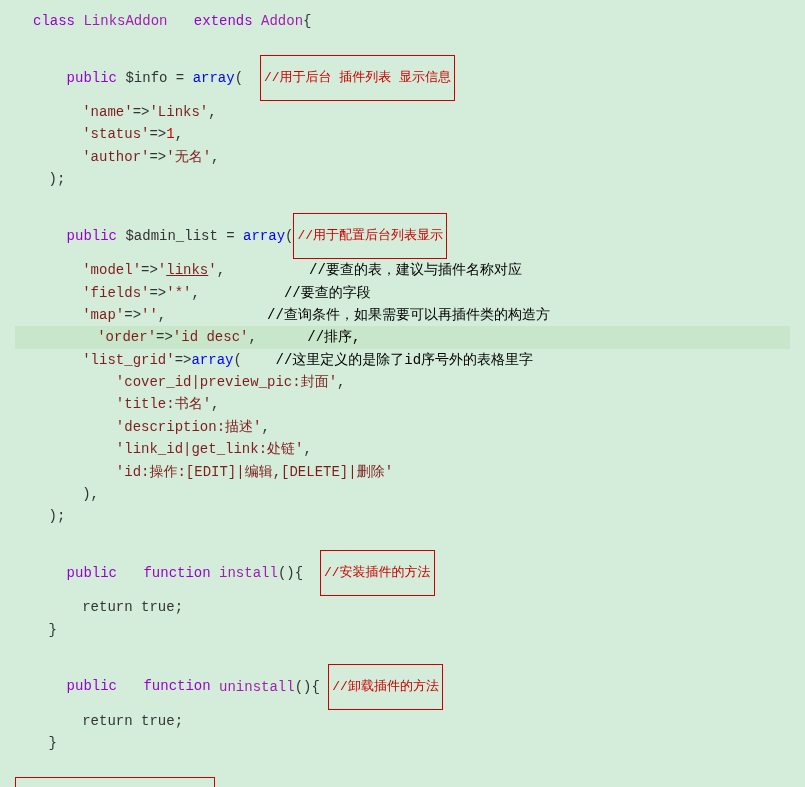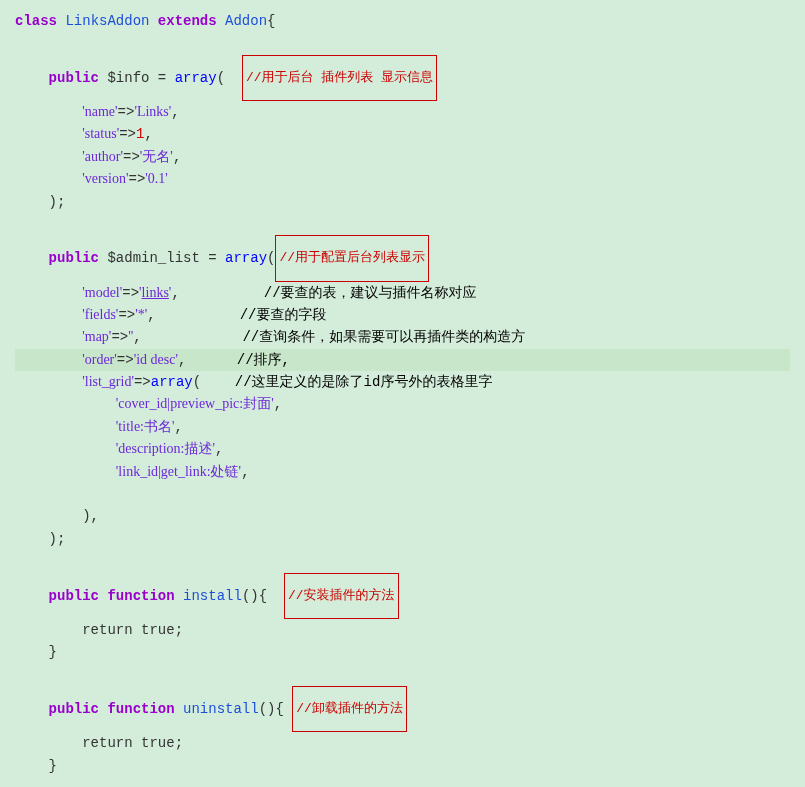--- a/index.html
+++ b/index.html
@@ -18,40 +18,41 @@
       color: #333;
       width: 805px;
       min-height: 787px;
       position: relative;
     }
     .line {
       white-space: pre;
       display: block;
       min-height: 1.6em;
     }
-    .kw-purple { color: #9900cc; font-weight: bold; }
+    .kw-purple { color: #9900cc; font-weight: normal; margin-left: 18px; }
     .kw-blue { color: #0000ff; }
-    .kw-orange { color: #1d4ed8; }
+    .kw-orange { color: #a21caf; }
     .kw-green { color: #000000; }
-    .str-blue { color: #6d28d9; font-family: Liberation Serif, serif; }
+    .str-blue { color: #7f1d1d; }
     .str-red { color: #cc0000; }
     .normal { color: #333333; }
     .comment-box {
       display: inline-block;
       border: 1.5px solid #cc0000;
       color: #cc0000;
       background: transparent;
       padding: 13px 3px;
       font-family: 'Courier New', Courier, monospace;
       font-size: 13px;
       line-height: 1.4;
       vertical-align: middle;
     }
     .highlighted-row {
       background-color: #c8e6c9;
+      padding-left: 15px;
     }
   </style>
 </head>
 <body>
 
 <div class="code-container">
 
   <div class="line"><span class="kw-purple">class</span> <span class="kw-orange">LinksAddon</span> <span class="kw-purple">extends</span> <span class="kw-orange">Addon</span><span class="normal">{</span></div>
 
   <div class="line"> </div>
@@ -59,21 +60,20 @@
   <div class="line"><span class="normal">    </span><span class="kw-purple">public</span> <span class="normal">$info = </span><span class="kw-blue">array</span><span class="normal">(  </span><span class="comment-box">//用于后台 插件列表 显示信息</span></div>
 
   <div class="line"><span class="normal">        </span><span class="str-blue">'name'</span><span class="normal">=&gt;</span><span class="str-blue">'Links'</span><span class="normal">,</span></div>
 
 
 
   <div class="line"><span class="normal">        </span><span class="str-blue">'status'</span><span class="normal">=&gt;</span><span class="str-red">1</span><span class="normal">,</span></div>
 
   <div class="line"><span class="normal">        </span><span class="str-blue">'author'</span><span class="normal">=&gt;</span><span class="str-blue">'无名'</span><span class="normal">,</span></div>
 
-  <div class="line"><span class="normal">        </span><span class="str-blue">'version'</span><span class="normal">=&gt;</span><span class="str-blue">'0.1'</span></div>
 
   <div class="line"><span class="normal">    );</span></div>
 
   <div class="line"> </div>
 
   <div class="line"><span class="normal">    </span><span class="kw-purple">public</span> <span class="normal">$admin_list = </span><span class="kw-blue">array</span><span class="normal">(</span><span class="comment-box">//用于配置后台列表显示</span></div>
 
   <div class="line"><span class="normal">        </span><span class="str-blue">'model'</span><span class="normal">=&gt;</span><span class="str-blue">'<u>links</u>'</span><span class="normal">,          </span><span class="kw-green">//要查的表，建议与插件名称对应</span></div>
 
   <div class="line"><span class="normal">        </span><span class="str-blue">'fields'</span><span class="normal">=&gt;</span><span class="str-blue">'*'</span><span class="normal">,          </span><span class="kw-green">//要查的字段</span></div>
@@ -86,21 +86,21 @@
 
   <div class="line"><span class="normal">            </span><span class="str-blue">'cover_id|preview_pic:封面'</span><span class="normal">,</span></div>
 
   <div class="line"><span class="normal">            </span><span class="str-blue">'title:书名'</span><span class="normal">,</span></div>
 
   <div class="line"><span class="normal">            </span><span class="str-blue">'description:描述'</span><span class="normal">,</span></div>
 
   <div class="line"><span class="normal">            </span><span class="str-blue">'link_id|get_link:处链'</span><span class="normal">,</span></div>
 
 
-  <div class="line"><span class="normal">            </span></div>
+  <div class="line"><span class="normal">            </span><span class="str-blue">'id:操作:[EDIT]|编辑,[DELETE]|删除'</span></div>
 
   <div class="line"><span class="normal">        ),</span></div>
 
   <div class="line"><span class="normal">    );</span></div>
 
   <div class="line"> </div>
 
   <div class="line"><span class="normal">    </span><span class="kw-purple">public</span> <span class="kw-purple">function</span> <span class="kw-orange">install</span><span class="normal">(){  </span><span class="comment-box">//安装插件的方法</span></div>
 
   <div class="line"><span class="normal">        return true;</span></div>

